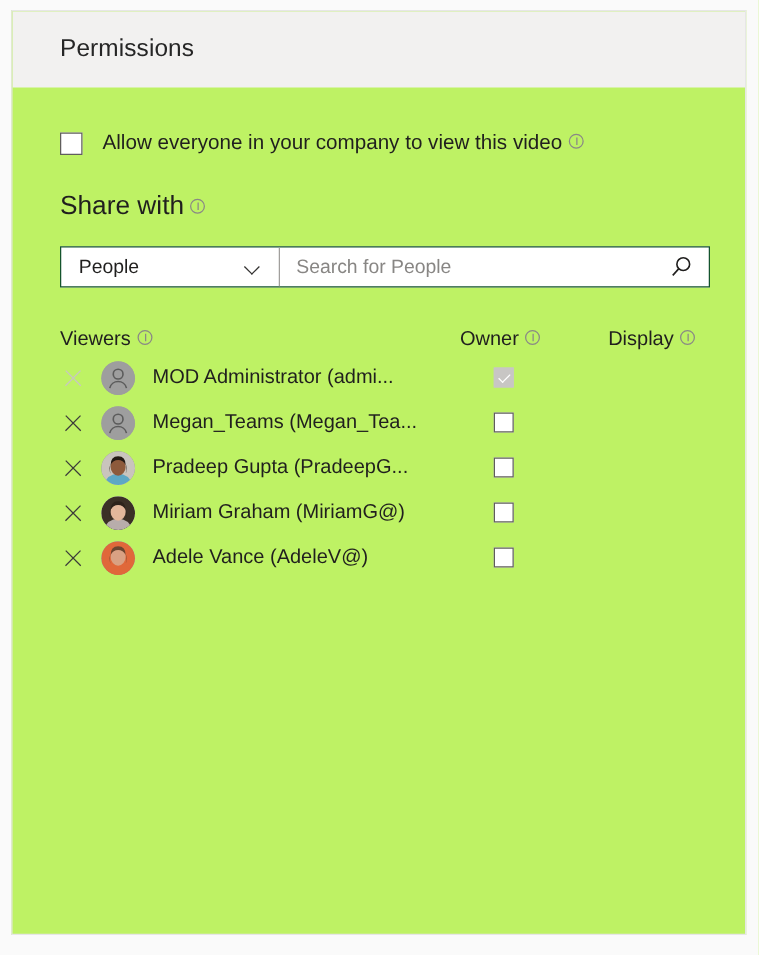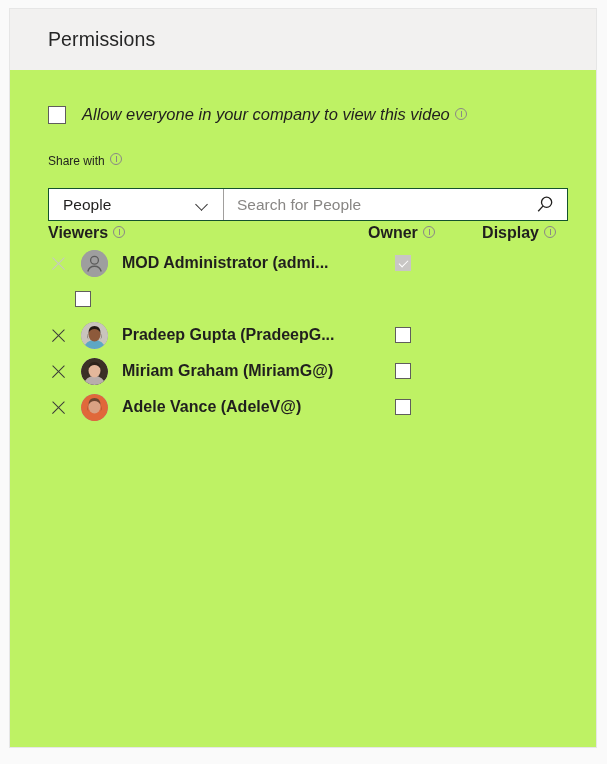--- a/index.html
+++ b/index.html
@@ -86,27 +86,26 @@
     border: 1px solid #605e5c;
     box-sizing: border-box;
     background: #ffffff;
     flex: 0 0 auto;
   }
   .allow-label {
     margin-left: 16px;
     font-size: 16.5px;
     color: #201f1e;
     white-space: nowrap;
-    font-style: italic;
   }
 
   
   .share-with-label {
     margin-top: 29px;
-    font-size: 12px;
+    font-size: 21px;
     color: #201f1e;
   }
 
   .share-control {
     margin-top: 20px;
     display: flex;
     width: 520px;
     height: 33px;
     border: 1px solid #14532d;
     box-sizing: border-box;
@@ -163,21 +162,21 @@
     opacity: 1;
   }
   .search-icon {
     width: 20px;
     height: 20px;
     flex: 0 0 auto;
   }
 
   
   .table {
-    font-weight: bold;
+    margin-top: 30px;
   }
   .thead {
     display: flex;
     align-items: center;
     height: 24px;
   }
   .th {
     font-size: 16px;
     color: #201f1e;
     white-space: nowrap;
@@ -331,20 +330,31 @@
                 </svg>
               </div>
               <div class="viewer-name">MOD Administrator (admi...</div>
             </div>
             <div class="cell-owner">
               <div class="cbsm checked-disabled"></div>
             </div>
             <div class="cell-display"></div>
           </div>
           <div class="trow">
+            <div class="cell-viewer">
+              <div class="x-icon"></div>
+              <div class="avatar">
+                <svg width="27" height="27" viewBox="0 0 27 27">
+                  <circle cx="13.5" cy="13.5" r="13.5" fill="#9e9e9e"></circle>
+                  <circle cx="13.5" cy="10.3" r="3.9" fill="none" stroke="#5c5c5c" stroke-width="1.3"></circle>
+                  <path d="M6.8 21.5 a6.9 6.9 0 0 1 13.4 0" fill="none" stroke="#5c5c5c" stroke-width="1.3"></path>
+                </svg>
+              </div>
+              <div class="viewer-name">Megan_Teams (Megan_Tea...</div>
+            </div>
             <div class="cell-owner">
               <div class="cbsm"></div>
             </div>
             <div class="cell-display"></div>
           </div>
           <div class="trow">
             <div class="cell-viewer">
               <div class="x-icon"></div>
               <div class="avatar">
                 <svg width="27" height="27" viewBox="0 0 27 27">

